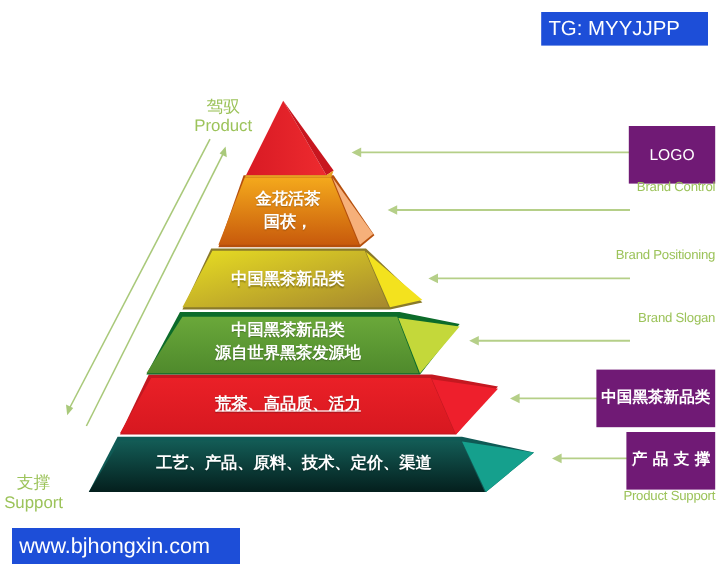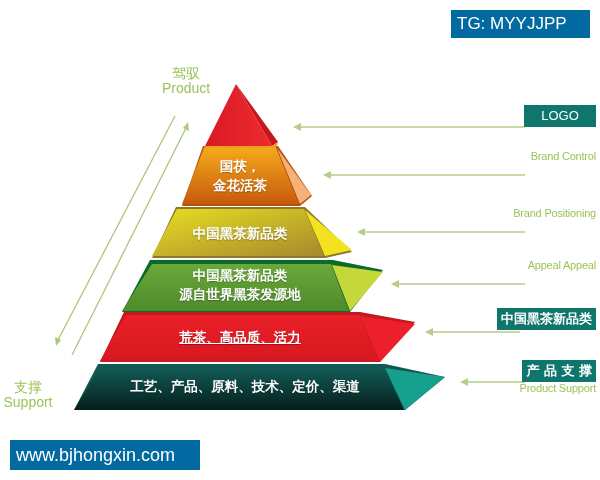--- a/index.html
+++ b/index.html
@@ -1,30 +1,30 @@
 <!DOCTYPE html>
 <html><head>
   <meta charset="utf-8">
   <style>
     html, body { margin: 0; padding: 0; background: #ffffff; }
     body { width: 600px; height: 480px; position: relative; overflow: hidden;
            font-family: "DejaVu Sans", "Liberation Sans", sans-serif; }
     .abs { position: absolute; }
-    .wm { background: #0369a1; color: #ffffff; font-family: "Liberation Sans", "DejaVu Sans", sans-serif;
+    .wm { background: #1d4ed8; color: #ffffff; font-family: "Liberation Sans", "DejaVu Sans", sans-serif;
           display: flex; align-items: center; }
     #wm-top { left: 451px; top: 10px; width: 139px; height: 28px; font-size: 17px; padding-left: 6px; box-sizing: border-box; }
     #wm-bottom { left: 10px; top: 440px; width: 190px; height: 30px; font-size: 18px; padding-left: 6px; box-sizing: border-box; }
-    .side-label { color: #9cc35a; text-align: center; line-height: 1.05; }
+    .side-label { color: #9cc35a; text-align: center; line-height: 1.05; margin-top: 16px; }
     .side-label .cn { font-size: 14px; }
     .side-label .en { font-size: 14px; font-family: "Liberation Sans", "DejaVu Sans", sans-serif; }
     #control-label { left: 150px; top: 66px; width: 72px; }
     #support-label { left: 0px; top: 380px; width: 56px; }
     .tag { position: absolute; right: 4px; text-align: right; }
-    .tag .box { display: inline-block; background: #0f766e; color: #ffffff; font-weight: bold;
-                font-size: 13px; padding: 3px 4px; line-height: 16px; white-space: nowrap; }
+    .tag .box { display: inline-block; background: #701a75; color: #ffffff; font-weight: bold;
+                font-size: 13px; padding: 16px 4px; line-height: 16px; white-space: nowrap; }
     .tag .en { color: #9cc35a; font-size: 11px; font-family: "Liberation Sans", "DejaVu Sans", sans-serif;
                line-height: 12px; white-space: nowrap; letter-spacing: -0.2px; }
     #tag-logo { top: 105px; }
     #tag-logo .box { width: 64px; text-align: center; font-weight: normal; font-family: "Liberation Sans", sans-serif; }
     #tag-slogan { top: 150px; }
     #tag-positioning { top: 207px; }
     #tag-appeal { top: 259px; }
     #tag-competitive { top: 308px; }
     #tag-support { top: 360px; margin-left: 32px; }
     svg { position: absolute; left: 0; top: 0; }
@@ -118,22 +118,22 @@
   </g>
 
   <g>
     <polygon points="236,84 205,146 272,146" fill="url(#gTip)"></polygon>
     <polygon points="236,84 272,146 278,142" fill="#c8161f"></polygon>
     <polygon points="205,146 272,146 278,142 276,148 204,148" fill="#e8a020"></polygon>
   </g>
 </svg>
 
 <div class="layer-text" style="left:190px; top:157px; width:100px;">
+  <div>金花活茶</div>
   <div>国茯，</div>
-  <div>金花活茶</div>
 </div>
 <div class="layer-text" style="left:160px; top:224px; width:160px;">
   <div>中国黑茶新品类</div>
 </div>
 <div class="layer-text" style="left:140px; top:266px; width:200px;">
   <div>中国黑茶新品类</div>
   <div>源自世界黑茶发源地</div>
 </div>
 <div class="layer-text" style="left:130px; top:328px; width:220px;text-decoration:underline;">
   <div>荒茶、高品质、活力</div>
@@ -154,21 +154,21 @@
 <div class="tag" id="tag-logo">
   <div class="box">LOGO</div>
 </div>
 <div class="tag" id="tag-slogan">
   <div class="en">Brand Control</div>
 </div>
 <div class="tag" id="tag-positioning">
   <div class="en">Brand Positioning</div>
 </div>
 <div class="tag" id="tag-appeal">
-  <div class="en">Appeal Appeal</div>
+  <div class="en">Brand Slogan</div>
 </div>
 <div class="tag" id="tag-competitive">
   <div class="box">中国黑茶新品类</div>
 </div>
 <div class="tag" id="tag-support">
   <div class="box">产 品 支 撑</div>
   <div class="en">Product Support</div>
 </div>
 
 <div class="abs wm" id="wm-top">TG: MYYJJPP</div>

